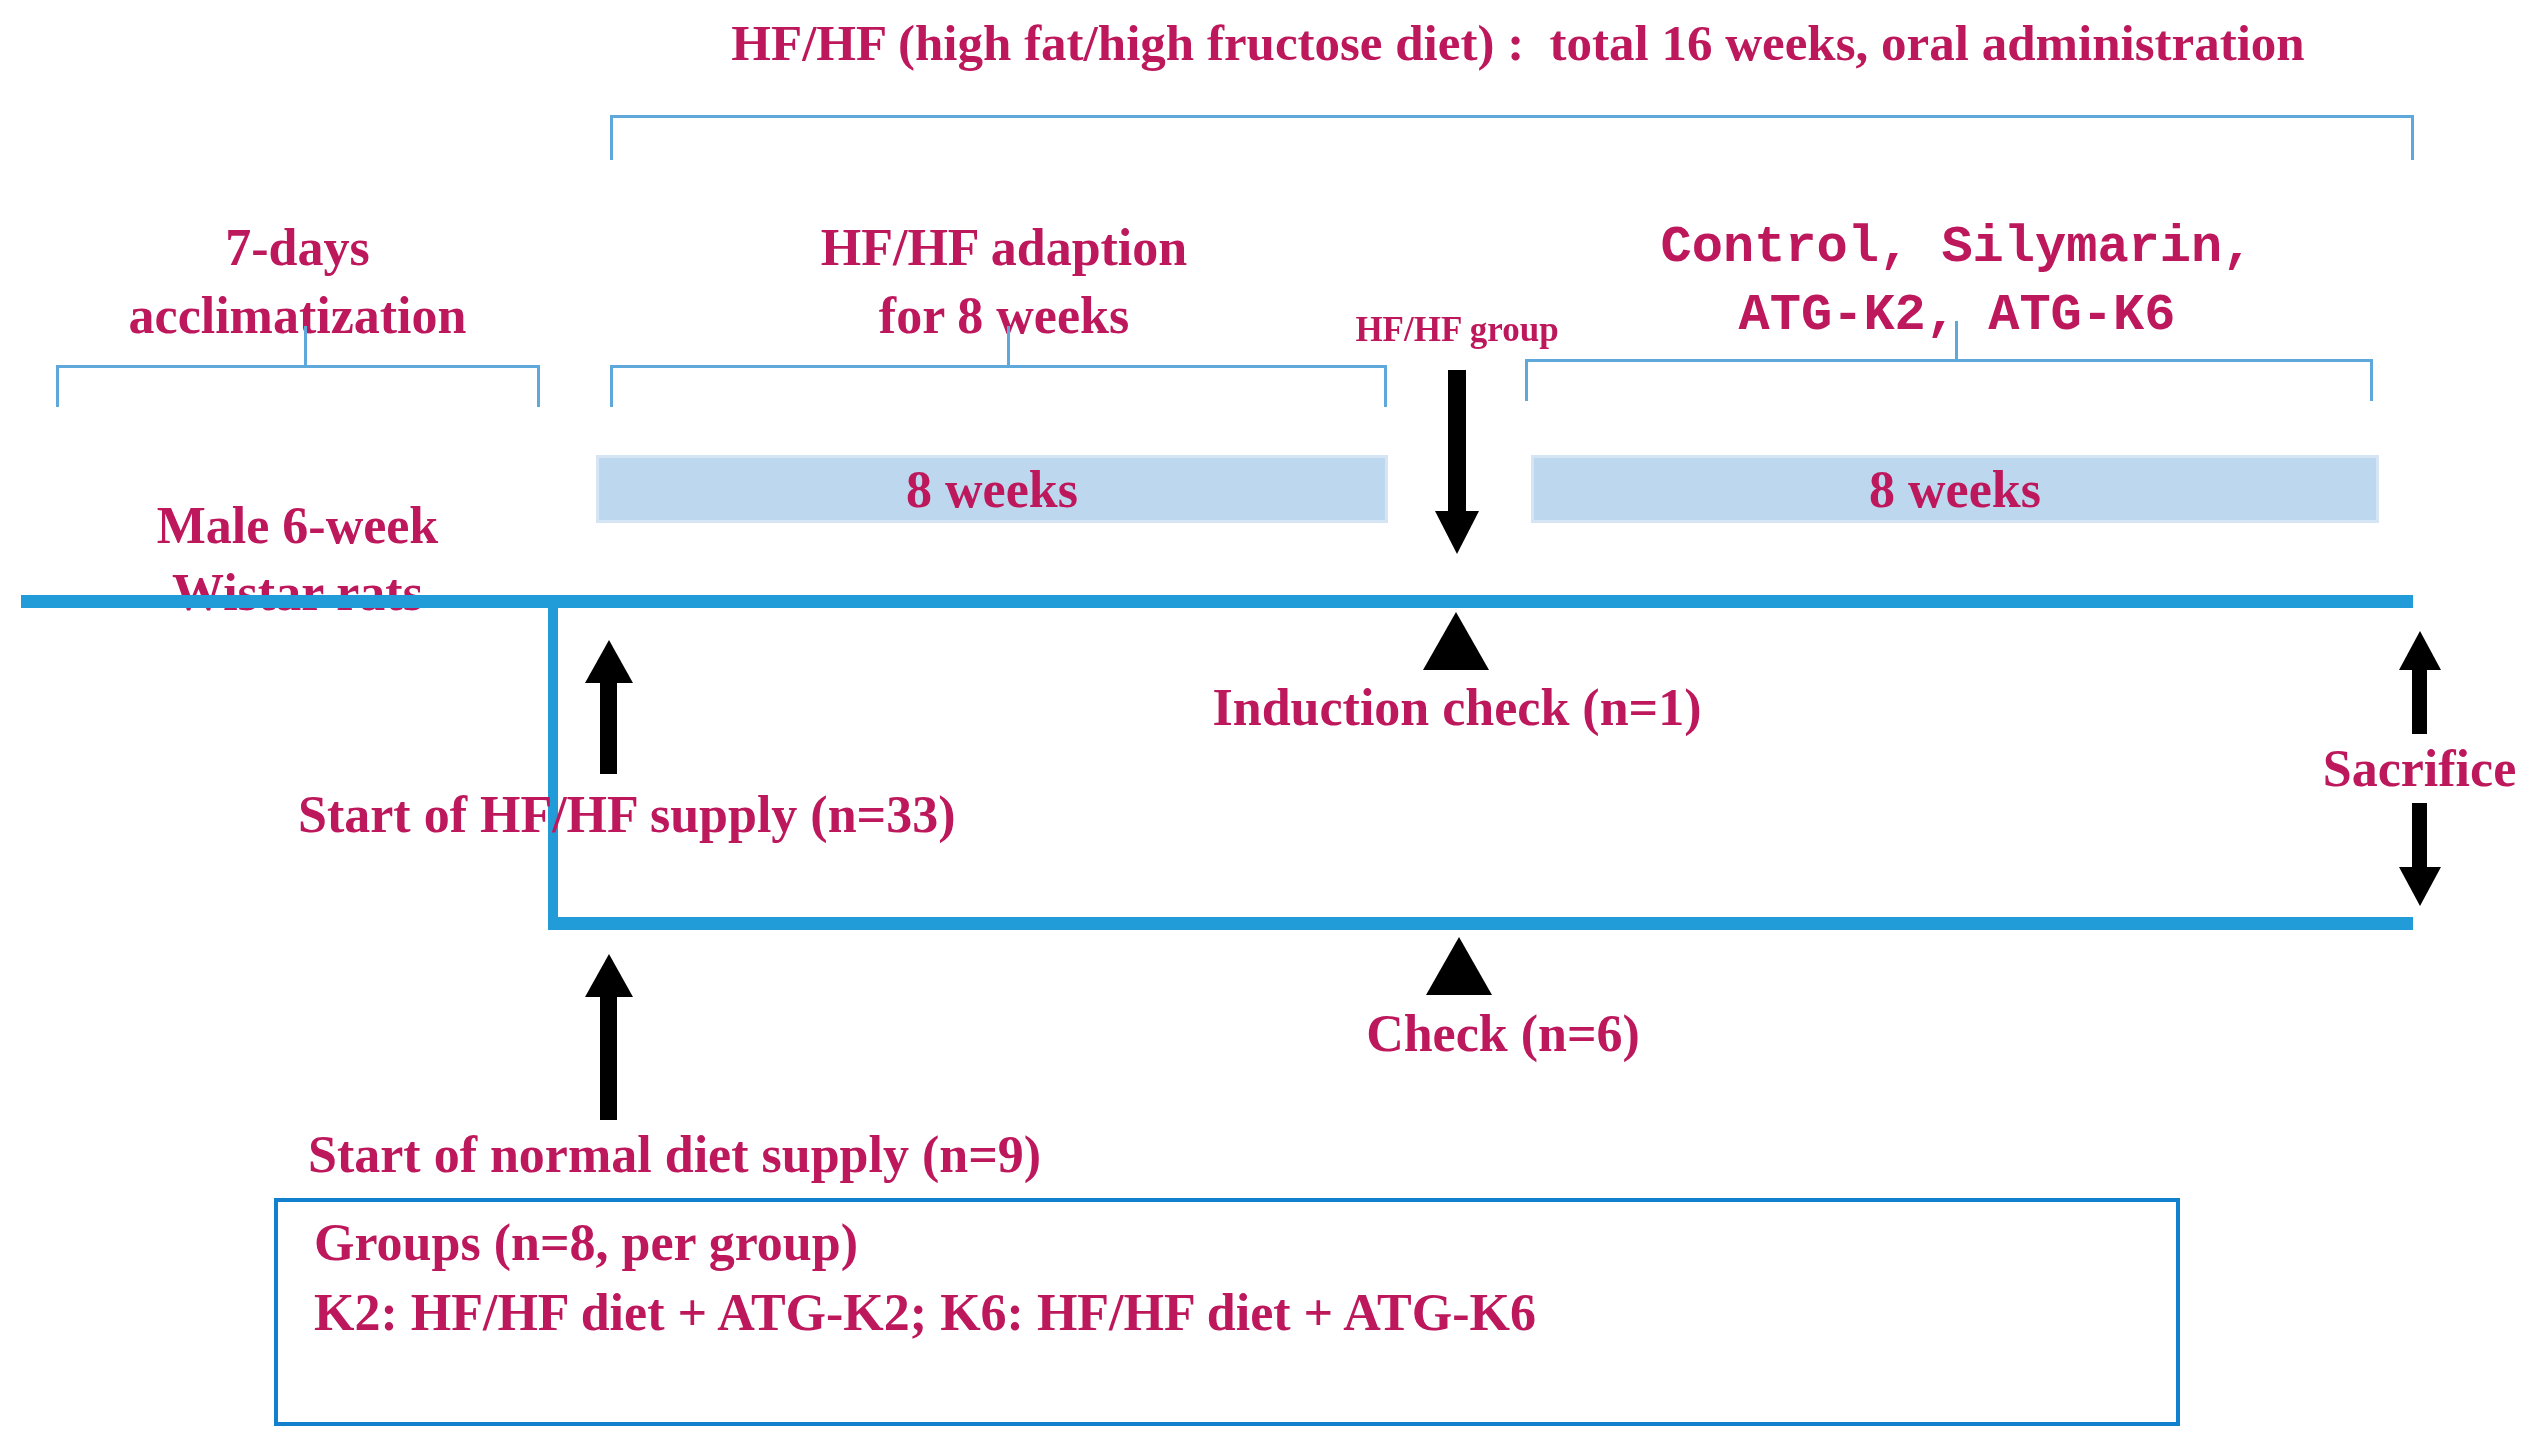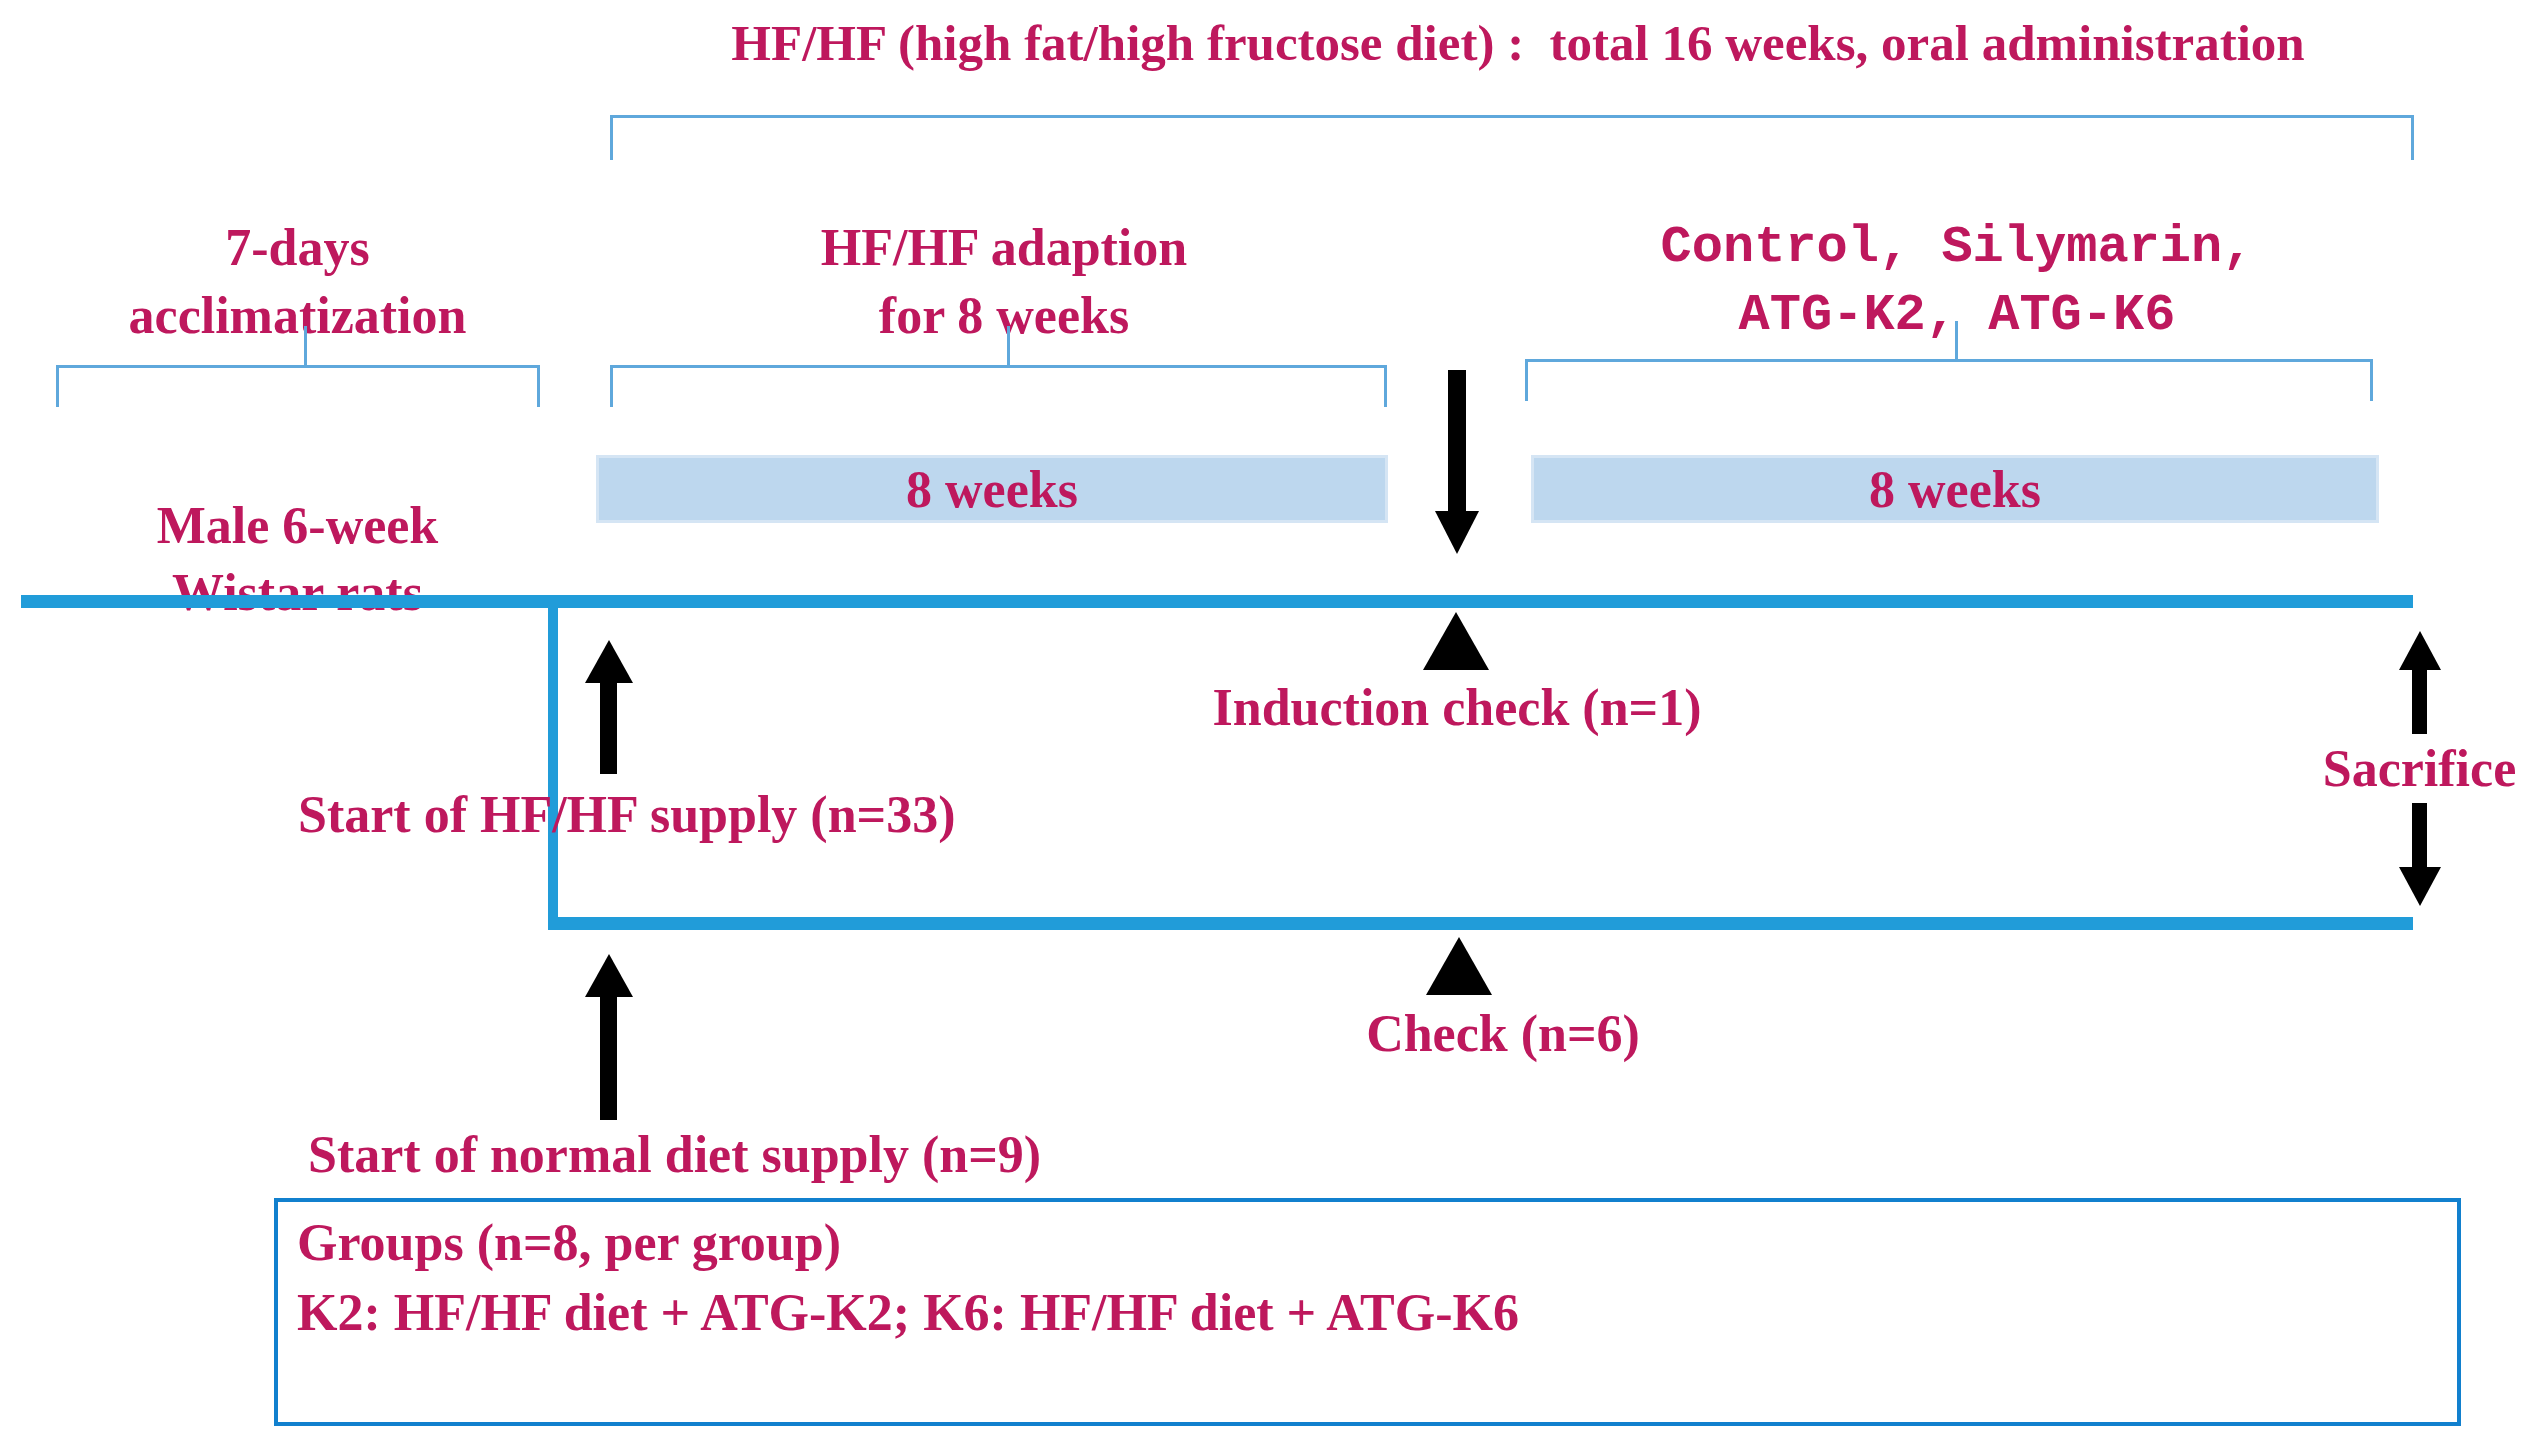--- a/index.html
+++ b/index.html
@@ -55,24 +55,24 @@
 
   .sac-head-up { width: 0; height: 0; border-left: 21.6px solid transparent; border-right: 21.6px solid transparent; border-bottom: 39px solid #000; }
   .sac-head-down { width: 0; height: 0; border-left: 21.6px solid transparent; border-right: 21.6px solid transparent; border-top: 39px solid #000; }
   .sac-shaft { width: 15px; height: 64px; background: #000; }
 
   .marker-tri { width: 0; height: 0; border-left: 33px solid transparent; border-right: 33px solid transparent; border-bottom: 58px solid #000; }
 
   .event-label { font-size: 52px; line-height: 60px; white-space: nowrap; }
 
   .groups-box {
-    left: 274px; top: 1198px; width: 2187px; height: 228px;
+    left: 274px; top: 1198px; width: 1906px; height: 228px;
     border: 4.5px solid var(--groupsborder-color);
     box-sizing: border-box;
-    padding: 6px 0 0 19px;
+    padding: 6px 0 0 36px;
     font-size: 52px; line-height: 70px;
     white-space: nowrap;
     background: #ffffff;
   }
 </style>
 </head>
 <body>
 
 <div class="canvas">
 
@@ -104,20 +104,21 @@
   <div class="abs vtick" style="left:1007px; top:326px; height:39px;"></div>
   <div class="abs bracket" style="left:610px; top:365px; width:777px;">
     <div class="bend l"></div>
     <div class="bend r"></div>
   </div>
   <div class="abs weekbox" style="left:596px; width:792px;">
     <span>8 weeks</span>
   </div>
 
   <div class="abs phase-label small" style="left:1271px; top:262px; width:372px;">
+    <div>HF/HF group</div>
   </div>
   <div class="abs varrow" style="left:1434px; top:370px; width:45px;">
     <div class="arr-shaft" style="width:18px; height:141px;"></div>
     <div class="arr-head-down" style="border-left-width:22px; border-right-width:22px;"></div>
   </div>
 
   <div class="abs phase-label" style="left:1585px; top:170px; width:744px;font-family:Liberation Mono, monospace;">
     <div>Control, Silymarin,</div>
     <div>ATG-K2, ATG-K6</div>
   </div>

